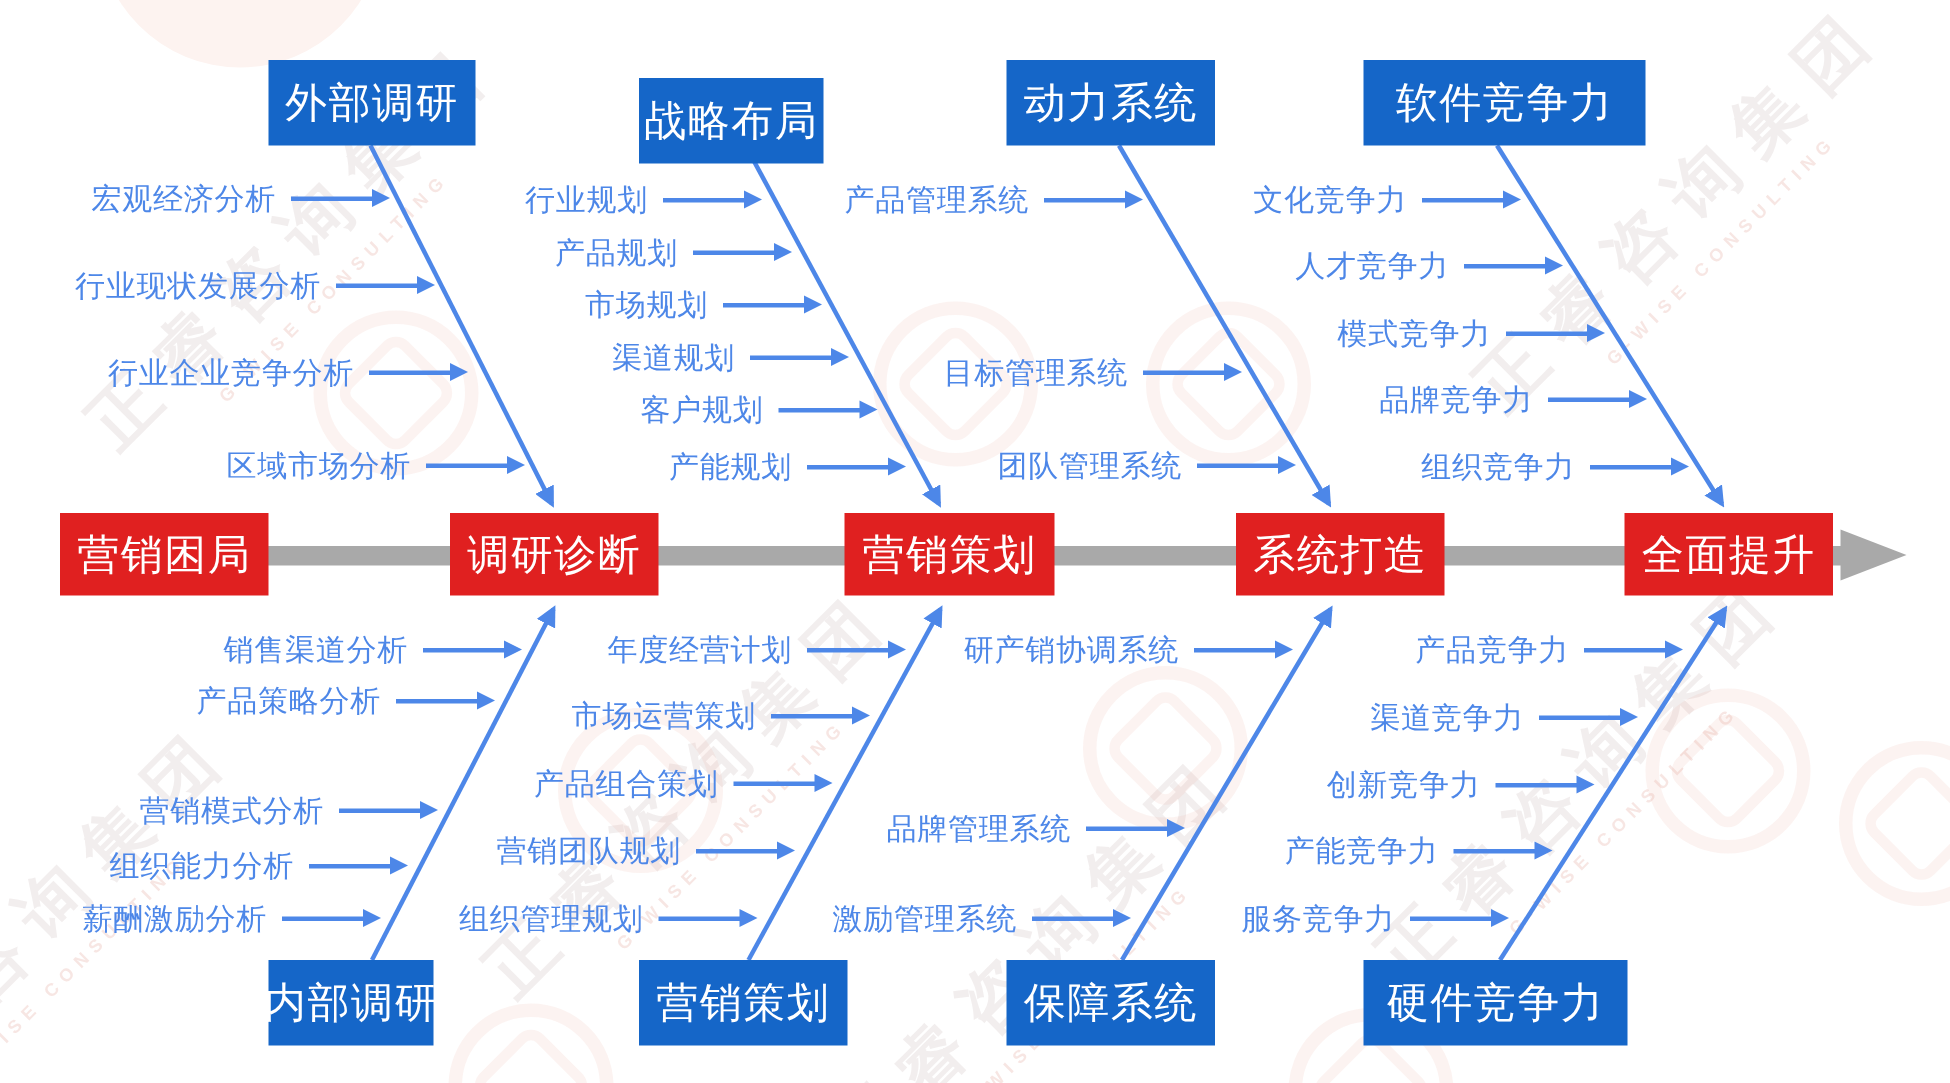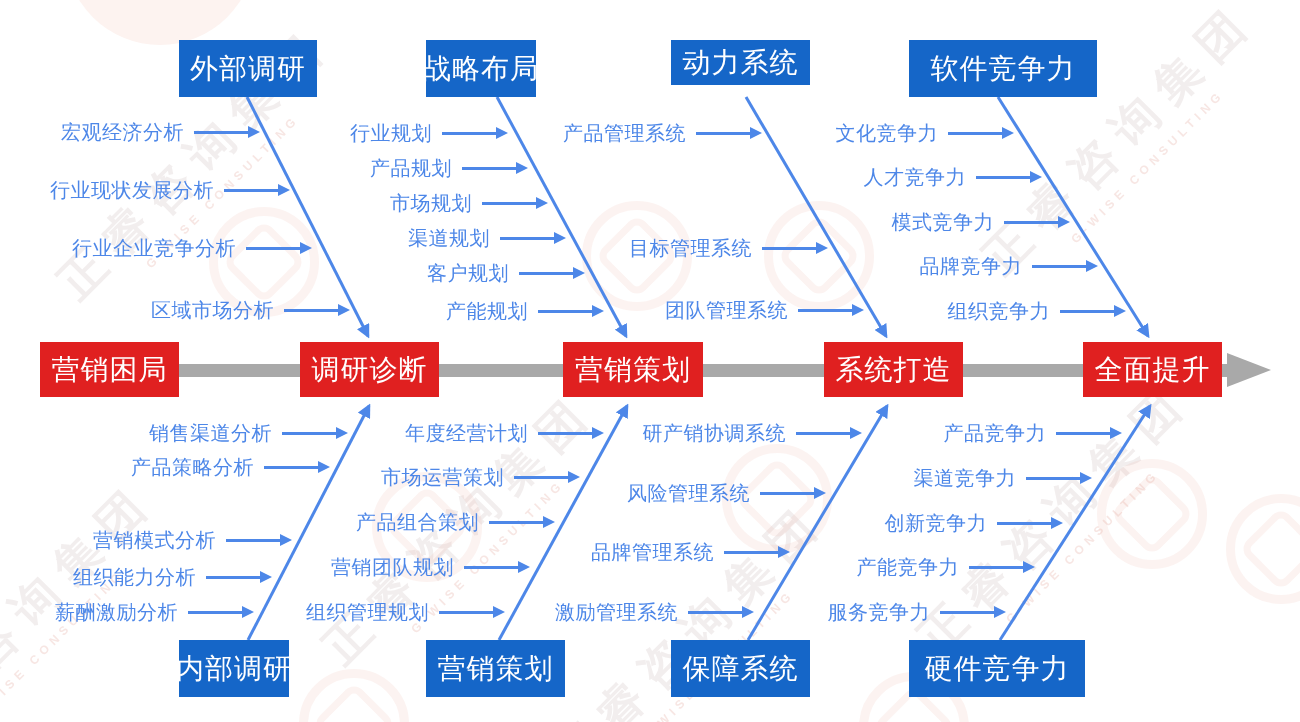--- a/index.html
+++ b/index.html
@@ -159,22 +159,22 @@
     </g>
   </svg>
 
   <div class="box box-red" style="left:40px;top:342px;width:139px;height:55px">营销困局</div>
   <div class="box box-red" style="left:300px;top:342px;width:139px;height:55px">调研诊断</div>
   <div class="box box-red" style="left:563px;top:342px;width:140px;height:55px">营销策划</div>
   <div class="box box-red" style="left:824px;top:342px;width:139px;height:55px">系统打造</div>
   <div class="box box-red" style="left:1083px;top:342px;width:139px;height:55px">全面提升</div>
 
   <div class="box box-blue" style="left:179px;top:40px;width:138px;height:57px">外部调研</div>
-  <div class="box box-blue" style="left:426px;top:40px;width:110px;height:57px">战略布局</div>
-  <div class="box box-blue" style="left:671px;top:40px;width:139px;height:45px">动力系统</div>
+  <div class="box box-blue" style="left:426px;top:52px;width:123px;height:57px">战略布局</div>
+  <div class="box box-blue" style="left:671px;top:40px;width:139px;height:57px">动力系统</div>
   <div class="box box-blue" style="left:909px;top:40px;width:188px;height:57px">软件竞争力</div>
 
   <div class="box box-blue" style="left:179px;top:640px;width:110px;height:57px">内部调研</div>
   <div class="box box-blue" style="left:426px;top:640px;width:139px;height:57px">营销策划</div>
   <div class="box box-blue" style="left:671px;top:640px;width:139px;height:57px">保障系统</div>
   <div class="box box-blue" style="left:909px;top:640px;width:176px;height:57px">硬件竞争力</div>
 
   <div class="item" style="right:1040px;top:118px">
       <span class="item-label">宏观经济分析</span>
       <span class="item-arrow"></span>
@@ -290,24 +290,20 @@
     </div>
   <div class="item" style="right:795px;top:598px">
       <span class="item-label">组织管理规划</span>
       <span class="item-arrow"></span>
     </div>
 
   <div class="item" style="right:438px;top:419px">
       <span class="item-label">研产销协调系统</span>
       <span class="item-arrow"></span>
     </div>
-  <div class="item" style="right:474px;top:479px">
-      <span class="item-label">风险管理系统</span>
-      <span class="item-arrow"></span>
-    </div>
   <div class="item" style="right:510px;top:538px">
       <span class="item-label">品牌管理系统</span>
       <span class="item-arrow"></span>
     </div>
   <div class="item" style="right:546px;top:598px">
       <span class="item-label">激励管理系统</span>
       <span class="item-arrow"></span>
     </div>
 
   <div class="item" style="right:178px;top:419px">

